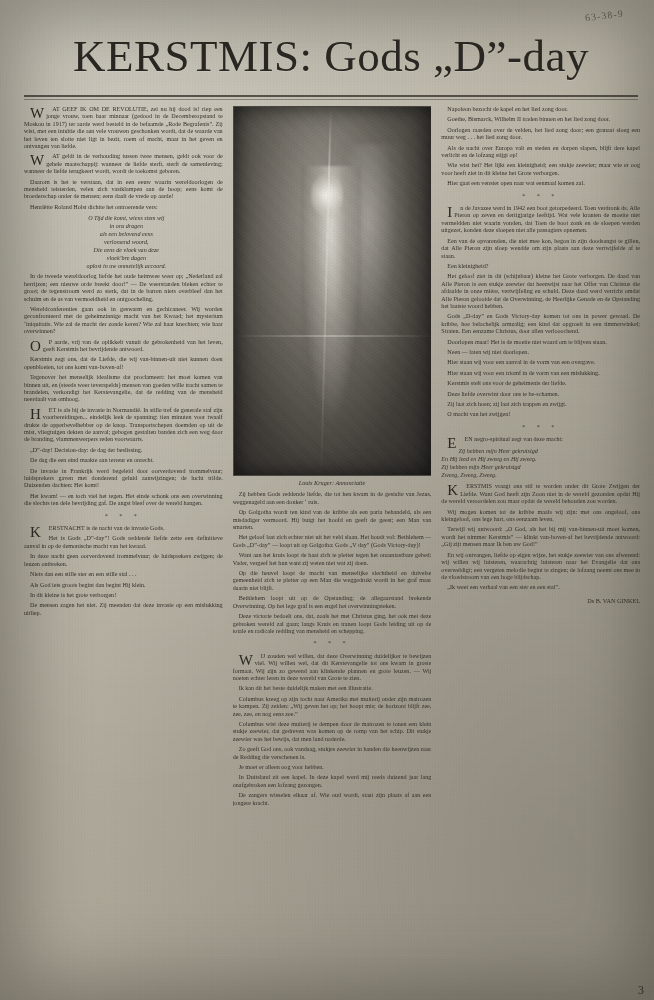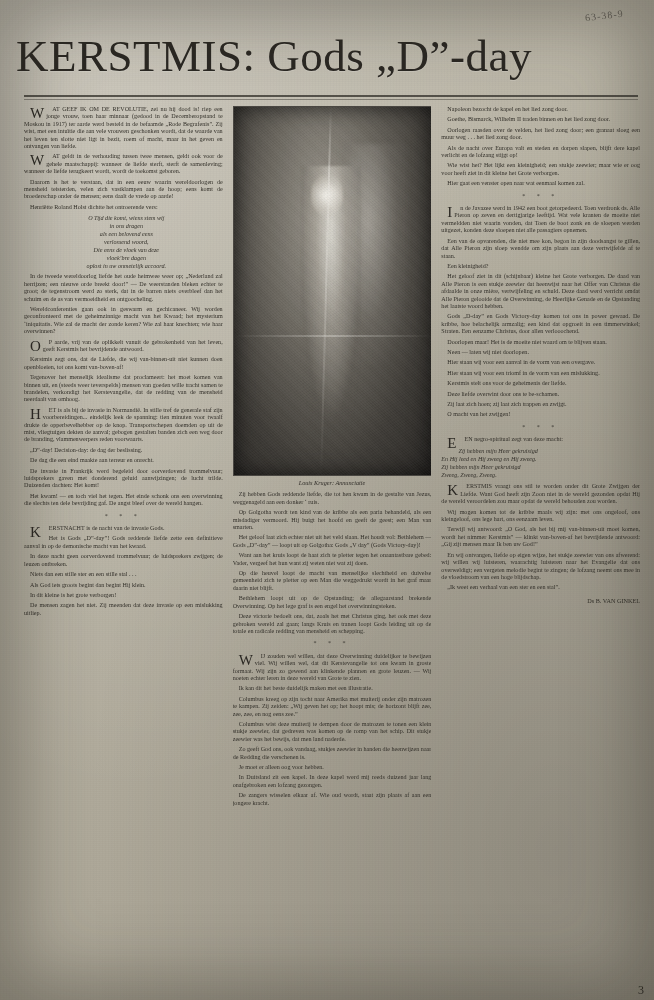--- a/index.html
+++ b/index.html
@@ -52,23 +52,24 @@
     color: #4b4741;
     transform: rotate(-7deg);
     letter-spacing: 1px;
     opacity: 0.75;
   }
 
   
   .masthead {
     position: absolute;
     top: 28px;
-    left: 16px;
+    left: 26px;
     right: 18px;
     height: 62px;
+    text-align: center;
   }
   .masthead .title {
     font-family: "Liberation Serif", serif;
     font-size: 45px;
     line-height: 56px;
     color: #2b2823;
     letter-spacing: 0.5px;
     white-space: nowrap;
     text-shadow: 0 1px 0 rgba(255,255,255,0.18);
   }

